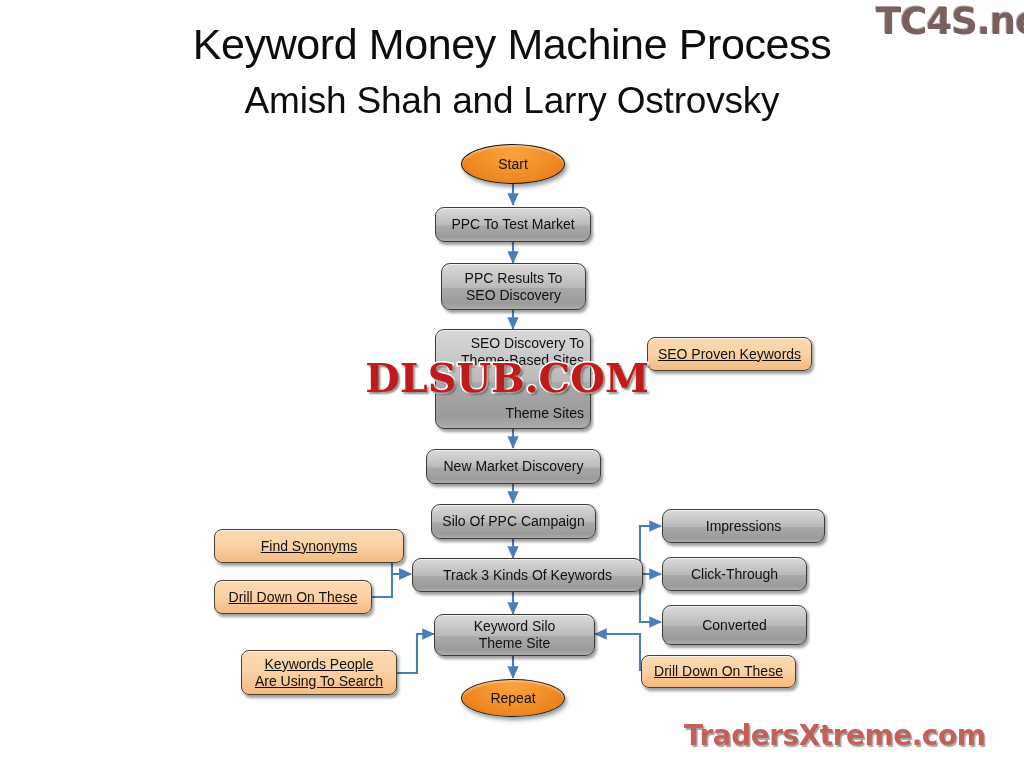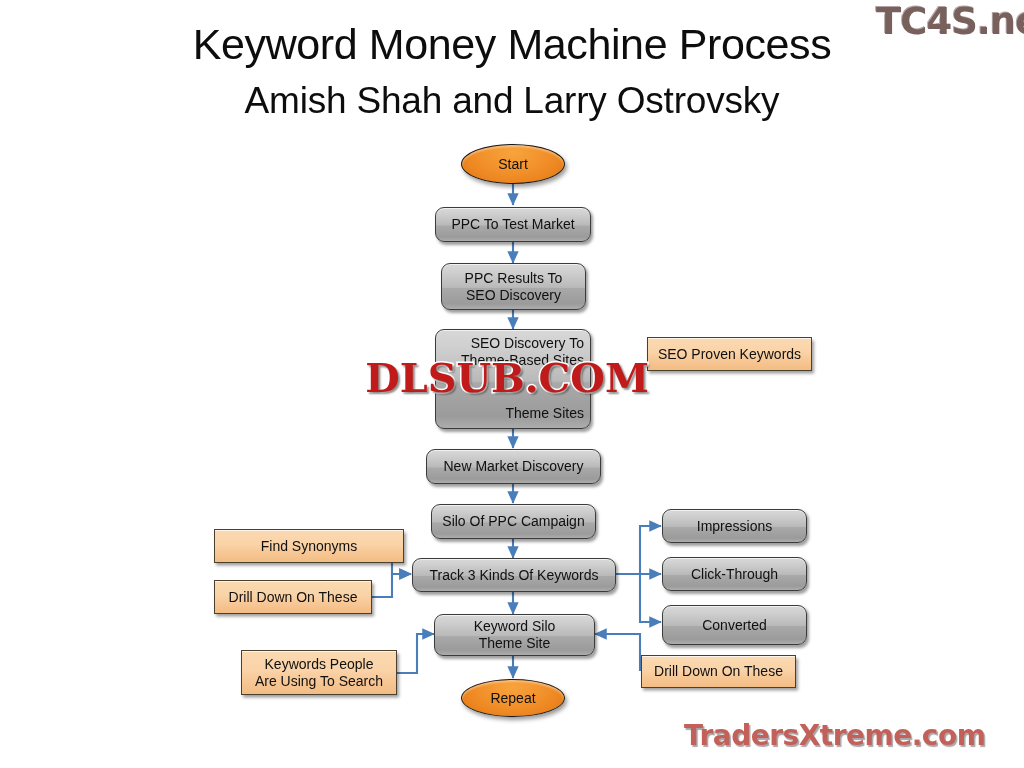--- a/index.html
+++ b/index.html
@@ -62,26 +62,27 @@
     border: 1.3px solid #3b3b3b;
     background: linear-gradient(180deg,
         #d8d8d8 0%, #cfcfcf 18%, #b9b9b9 52%,
         #a9a9a9 54%, #9b9b9b 88%, #adadad 100%);
     box-shadow: 2px 2.5px 3px rgba(0,0,0,0.38),
                 inset 0 1px 0 rgba(255,255,255,0.65);
   }
 
   
   .box-tan {
-    border-radius: 0;
+    border-radius: 8px;
     border: 1.3px solid #4a4030;
     background: linear-gradient(180deg,
         #fbd9b2 0%, #fad3a7 45%, #f7c795 70%, #f3bc84 100%);
     box-shadow: 2px 2.5px 3px rgba(0,0,0,0.38),
                 inset 0 1px 0 rgba(255,255,255,0.7);
+    text-decoration: underline;
   }
 
   
   .ellipse-orange {
     border-radius: 50%;
     border: 1.6px solid #1a1a1a;
     background: radial-gradient(ellipse at 50% 20%,
         #f8a33c 0%, #f2912b 45%, #e9801a 80%, #dd7612 100%);
     box-shadow: 2px 3px 4px rgba(0,0,0,0.4),
                 inset 0 2px 2px rgba(255,255,255,0.35);
@@ -217,25 +218,25 @@
   </div>
 
   <div class="node box-tan" style="left:214px; top:529px; width:190px; height:34px;">
     <span>Find Synonyms</span>
   </div>
 
   <div class="node box-tan" style="left:214px; top:580px; width:158px; height:34px;">
     <span>Drill Down On These</span>
   </div>
 
-  <div class="node box-gray" style="left:412px; top:558px; width:204px; height:34px;justify-content:center;">
+  <div class="node box-gray" style="left:412px; top:558px; width:231px; height:34px;justify-content:center;">
     <span>Track 3 Kinds Of Keywords</span>
   </div>
 
-  <div class="node box-gray" style="left:662px; top:509px; width:145px; height:34px;">
+  <div class="node box-gray" style="left:662px; top:509px; width:163px; height:34px;">
     <span>Impressions</span>
   </div>
 
   <div class="node box-gray" style="left:662px; top:557px; width:145px; height:34px;">
     <span>Click-Through</span>
   </div>
 
   <div class="node box-gray" style="left:662px; top:605px; width:145px; height:40px;">
     <span>Converted</span>
   </div>

